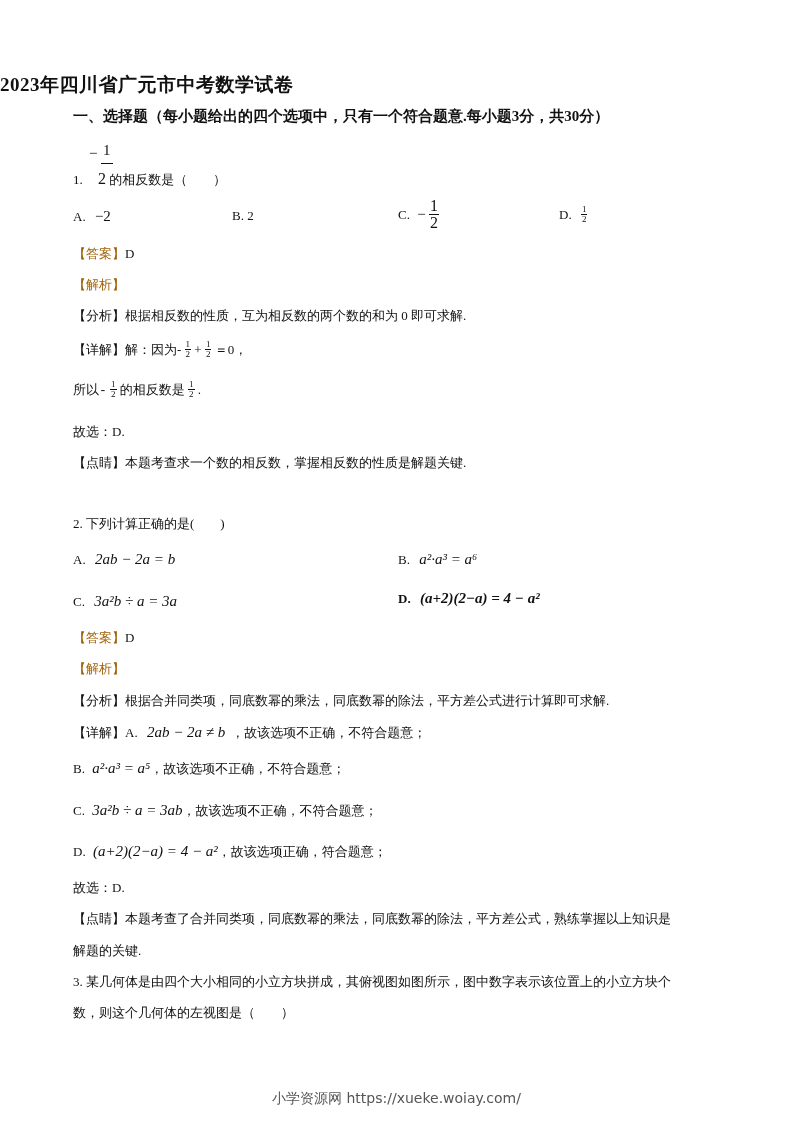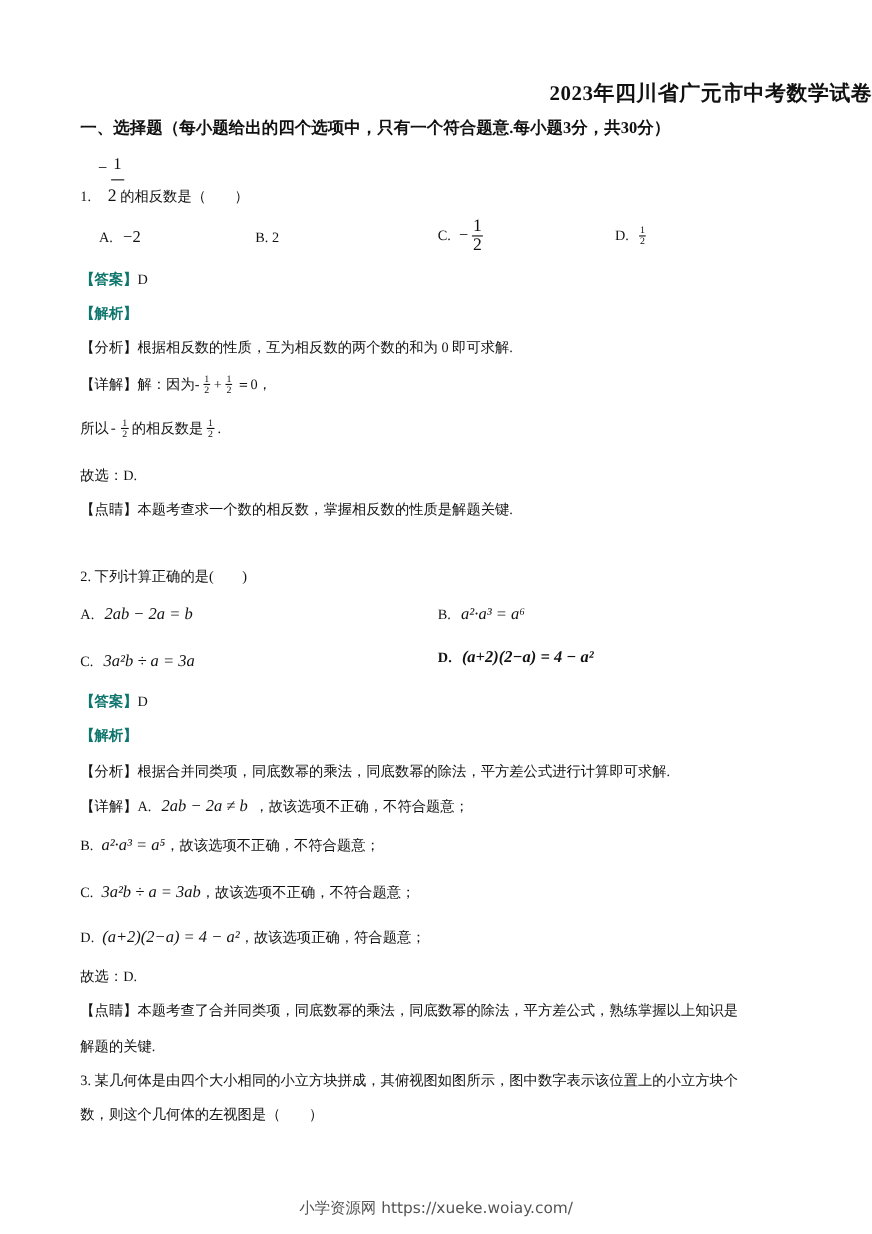--- a/index.html
+++ b/index.html
@@ -1,22 +1,22 @@
 <!DOCTYPE html>
 <html><head>
 <meta charset="utf-8">
 <style>
   html, body { margin: 0; padding: 0; background: #ffffff; }
   body { width: 793px; height: 1122px; position: relative; overflow: hidden;
          font-family: "Liberation Serif", "DejaVu Serif", serif; color: #111; font-size: 13px; }
   .abs { position: absolute; white-space: nowrap; }
-  .title { top: 72px; left: 0; width: 793px; text-align: right; font-size: 19px; font-weight: bold; letter-spacing: 0.5px; }
+  .title { top: 72px; left: 0; width: 793px; text-align: left; font-size: 19px; font-weight: bold; letter-spacing: 0.5px; }
   .section { top: 107px; left: 73px; font-size: 15px; font-weight: bold; }
   .line { font-size: 13px; }
-  .label-blue { color: #0f766e; font-weight: bold; }
+  .label-blue { color: #a16207; }
   .math { font-family: "Liberation Serif", "DejaVu Serif", serif; font-style: italic; font-size: 15px; }
   .mathn { font-family: "Liberation Serif", "DejaVu Serif", serif; font-size: 15px; }
   .frac { display: inline-flex; flex-direction: column; align-items: center; vertical-align: middle; line-height: 1; }
   .frac .n { border-bottom: 1px solid #111; padding: 0 1px; }
   .frac.big { font-size: 16px; }
   .frac.small { font-size: 9px; }
   .footer { top: 1090px; left: 0; width: 793px; text-align: center; font-family: "DejaVu Sans", sans-serif; font-size: 14px; color: #555; }
 </style>
 </head>
 <body>
@@ -28,21 +28,21 @@
   <span class="mathn" style="position:absolute; left:0; top:0;">−</span>
   <span class="mathn" style="position:absolute; left:14px; top:-3px;">1</span>
   <span style="position:absolute; left:12px; top:18px; width:12px; border-top:1px solid #111;"></span>
 </div>
 <div class="abs line" style="top:170px; left:73px;">
   <span>1.</span>
   <span class="mathn" style="margin-left:12px; font-size:16px;">2</span>
   <span>的相反数是（　　）</span>
 </div>
 
-<div class="abs line" style="top:208px; left:73px;margin-left:17px;">
+<div class="abs line" style="top:208px; left:73px;">
   <span>A.</span>
   <span class="mathn" style="margin-left:6px;">−2</span>
 </div>
 <div class="abs line" style="top:208px; left:232px;">
   <span>B.</span>
   <span>2</span>
 </div>
 <div class="abs line" style="top:198px; left:398px;">
   <span style="vertical-align:middle;">C.</span>
   <span class="mathn" style="vertical-align:middle; margin-left:4px;">−</span>

